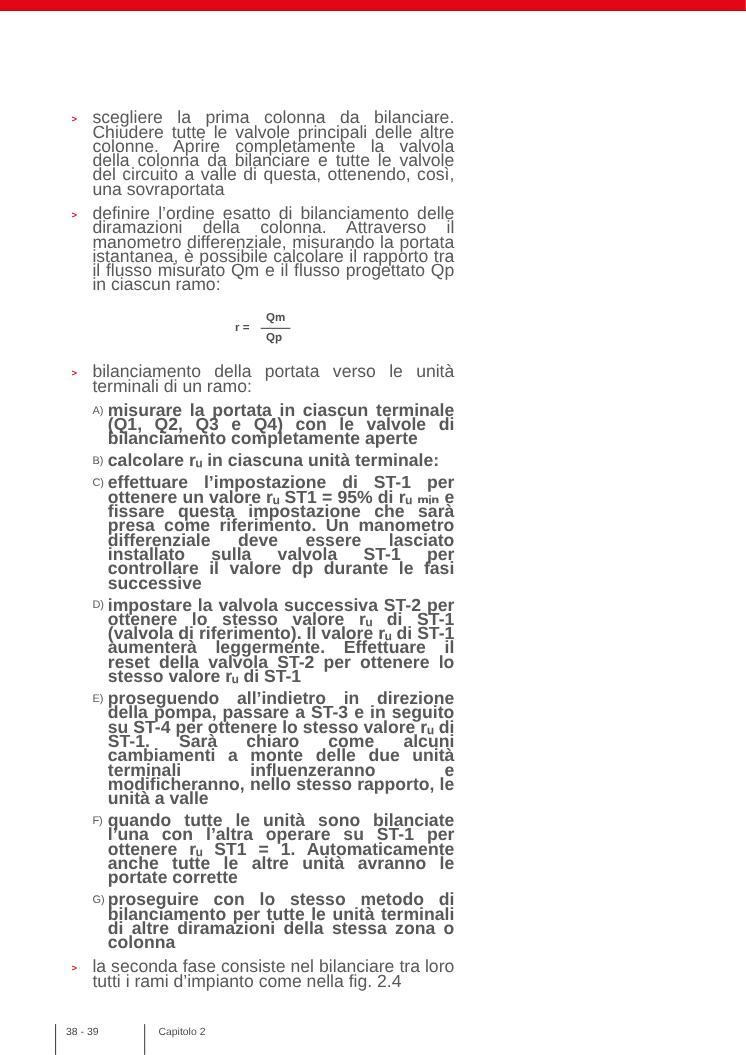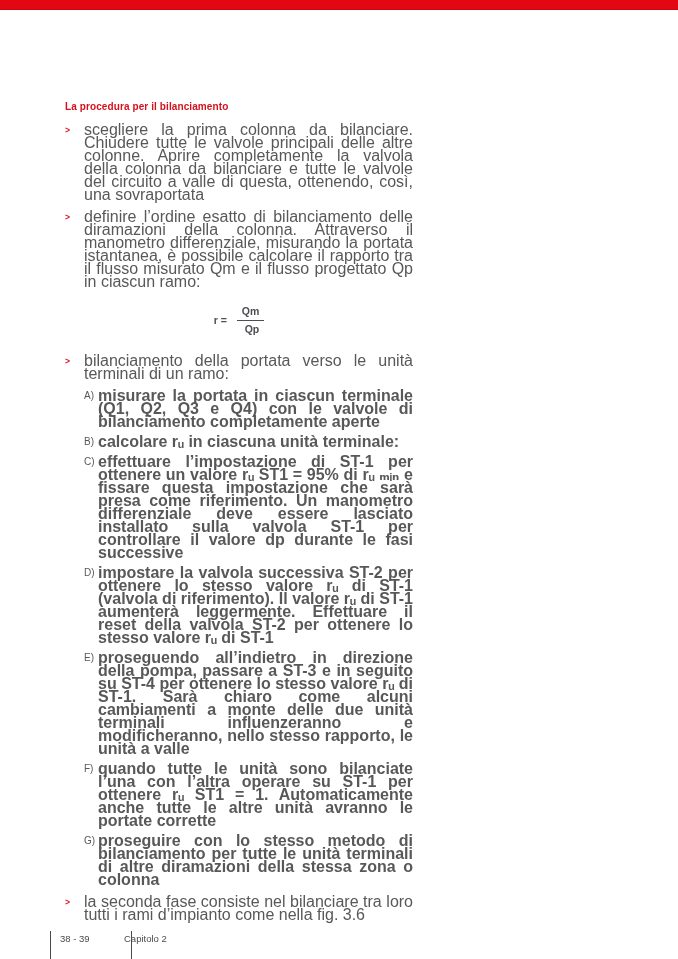--- a/index.html
+++ b/index.html
@@ -49,49 +49,48 @@
   .note { margin-left: 33px; margin-bottom: 4px; }
   .formula {
     text-align: center;
     font-weight: bold;
     color: #4d4d52;
     font-size: 10.5px;
     margin: 17px 0 19px 0;
   }
   .formula.second { margin: 23px 0 16px 0; }
   .lhs { display: inline-block; vertical-align: middle; margin-right: 7px; }
-  .frac { display: inline-block; vertical-align: middle; text-align: right; }
+  .frac { display: inline-block; vertical-align: middle; text-align: left; }
   .frac .num { display: block; border-bottom: 1.4px solid #4d4d52; padding: 0 5px 2.5px 5px; }
   .frac .den { display: block; padding: 2.5px 5px 0 5px; }
   .footer-line {
     position: absolute;
     width: 1px; height: 28px;
     background: #4a4a4c;
     top: 931px;
   }
   .footer-line.first { left: 50px; }
   .footer-line.second { left: 131px; }
   .footer-text {
     position: absolute;
     top: 933px;
     font-size: 9.5px;
     font-weight: normal;
     color: #4a4a4c;
   }
   .footer-text.pagenum { left: 60px; }
-  .footer-text.chapter { left: 124px; text-align: right; }
+  .footer-text.chapter { left: 144px; text-align: right; }
 </style>
 </head>
 <body>
 
 <div class="topbar"></div>
 
 <div class="content">
 
-  <div class="heading">La procedura per il bilanciamento</div>
 
   <div class="bullet">
     <span class="marker">&gt;</span>
     <span class="btext">scegliere la prima colonna da bilanciare. Chiudere tutte le valvole principali delle altre colonne. Aprire completamente la valvola della colonna da bilanciare e tutte le valvole del circuito a valle di questa, ottenendo, così, una sovraportata</span>
   </div>
 
   <div class="bullet">
     <span class="marker">&gt;</span>
     <span class="btext">definire l’ordine esatto di bilanciamento delle diramazioni della colonna. Attraverso il manometro differenziale, misurando la portata istantanea, è possibile calcolare il rapporto tra il flusso misurato Qm e il flusso progettato Qp in ciascun ramo:</span>
   </div>
@@ -142,21 +141,21 @@
     <span class="ltext">quando tutte le unità sono bilanciate l’una con l’altra operare su ST-1 per ottenere rᵤ ST1 = 1. Automaticamente anche tutte le altre unità avranno le portate corrette</span>
   </div>
 
   <div class="letter-item">
     <span class="letter">G)</span>
     <span class="ltext">proseguire con lo stesso metodo di bilanciamento per tutte le unità terminali di altre diramazioni della stessa zona o colonna</span>
   </div>
 
   <div class="bullet" style="margin-top:9px;">
     <span class="marker">&gt;</span>
-    <span class="btext">la seconda fase consiste nel bilanciare tra loro tutti i rami d’impianto come nella fig. 3.6</span>
+    <span class="btext">la seconda fase consiste nel bilanciare tra loro tutti i rami d’impianto come nella fig. 2.4</span>
   </div>
 
 </div>
 
 <div class="footer-line first"></div>
 <div class="footer-text pagenum">38 - 39</div>
 <div class="footer-line second"></div>
 <div class="footer-text chapter">Capitolo 2</div>
 
 </body></html>

